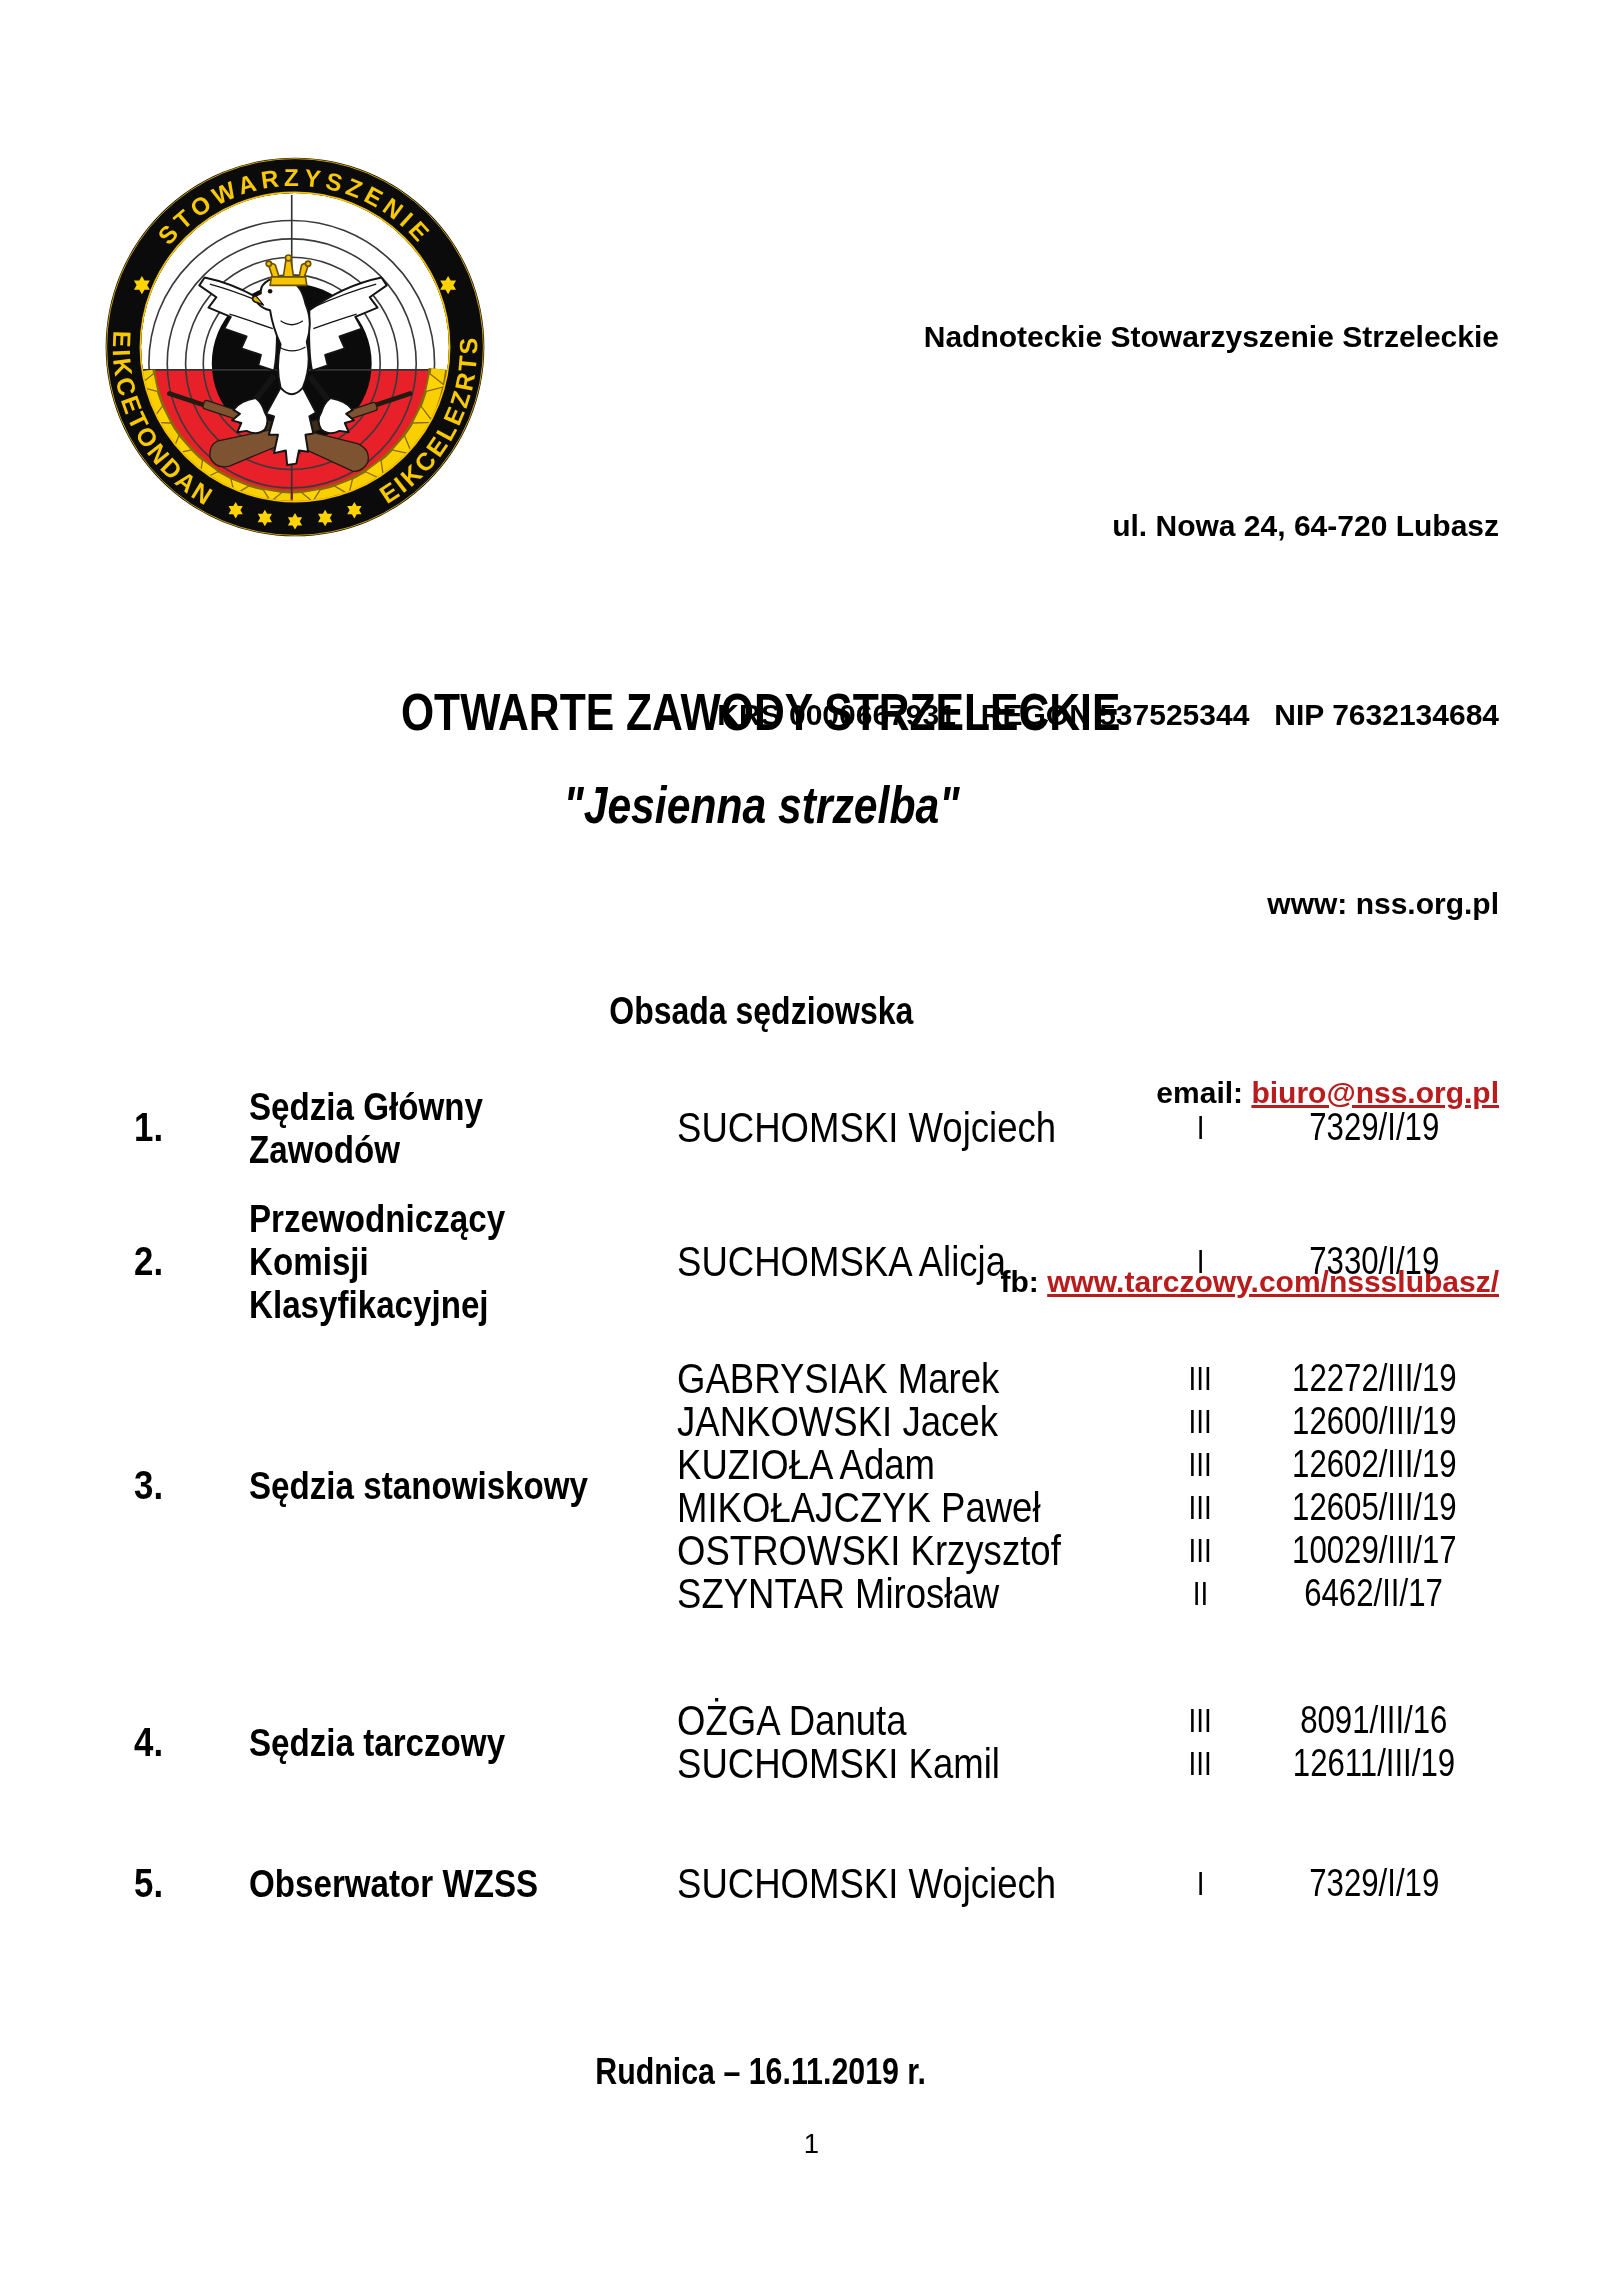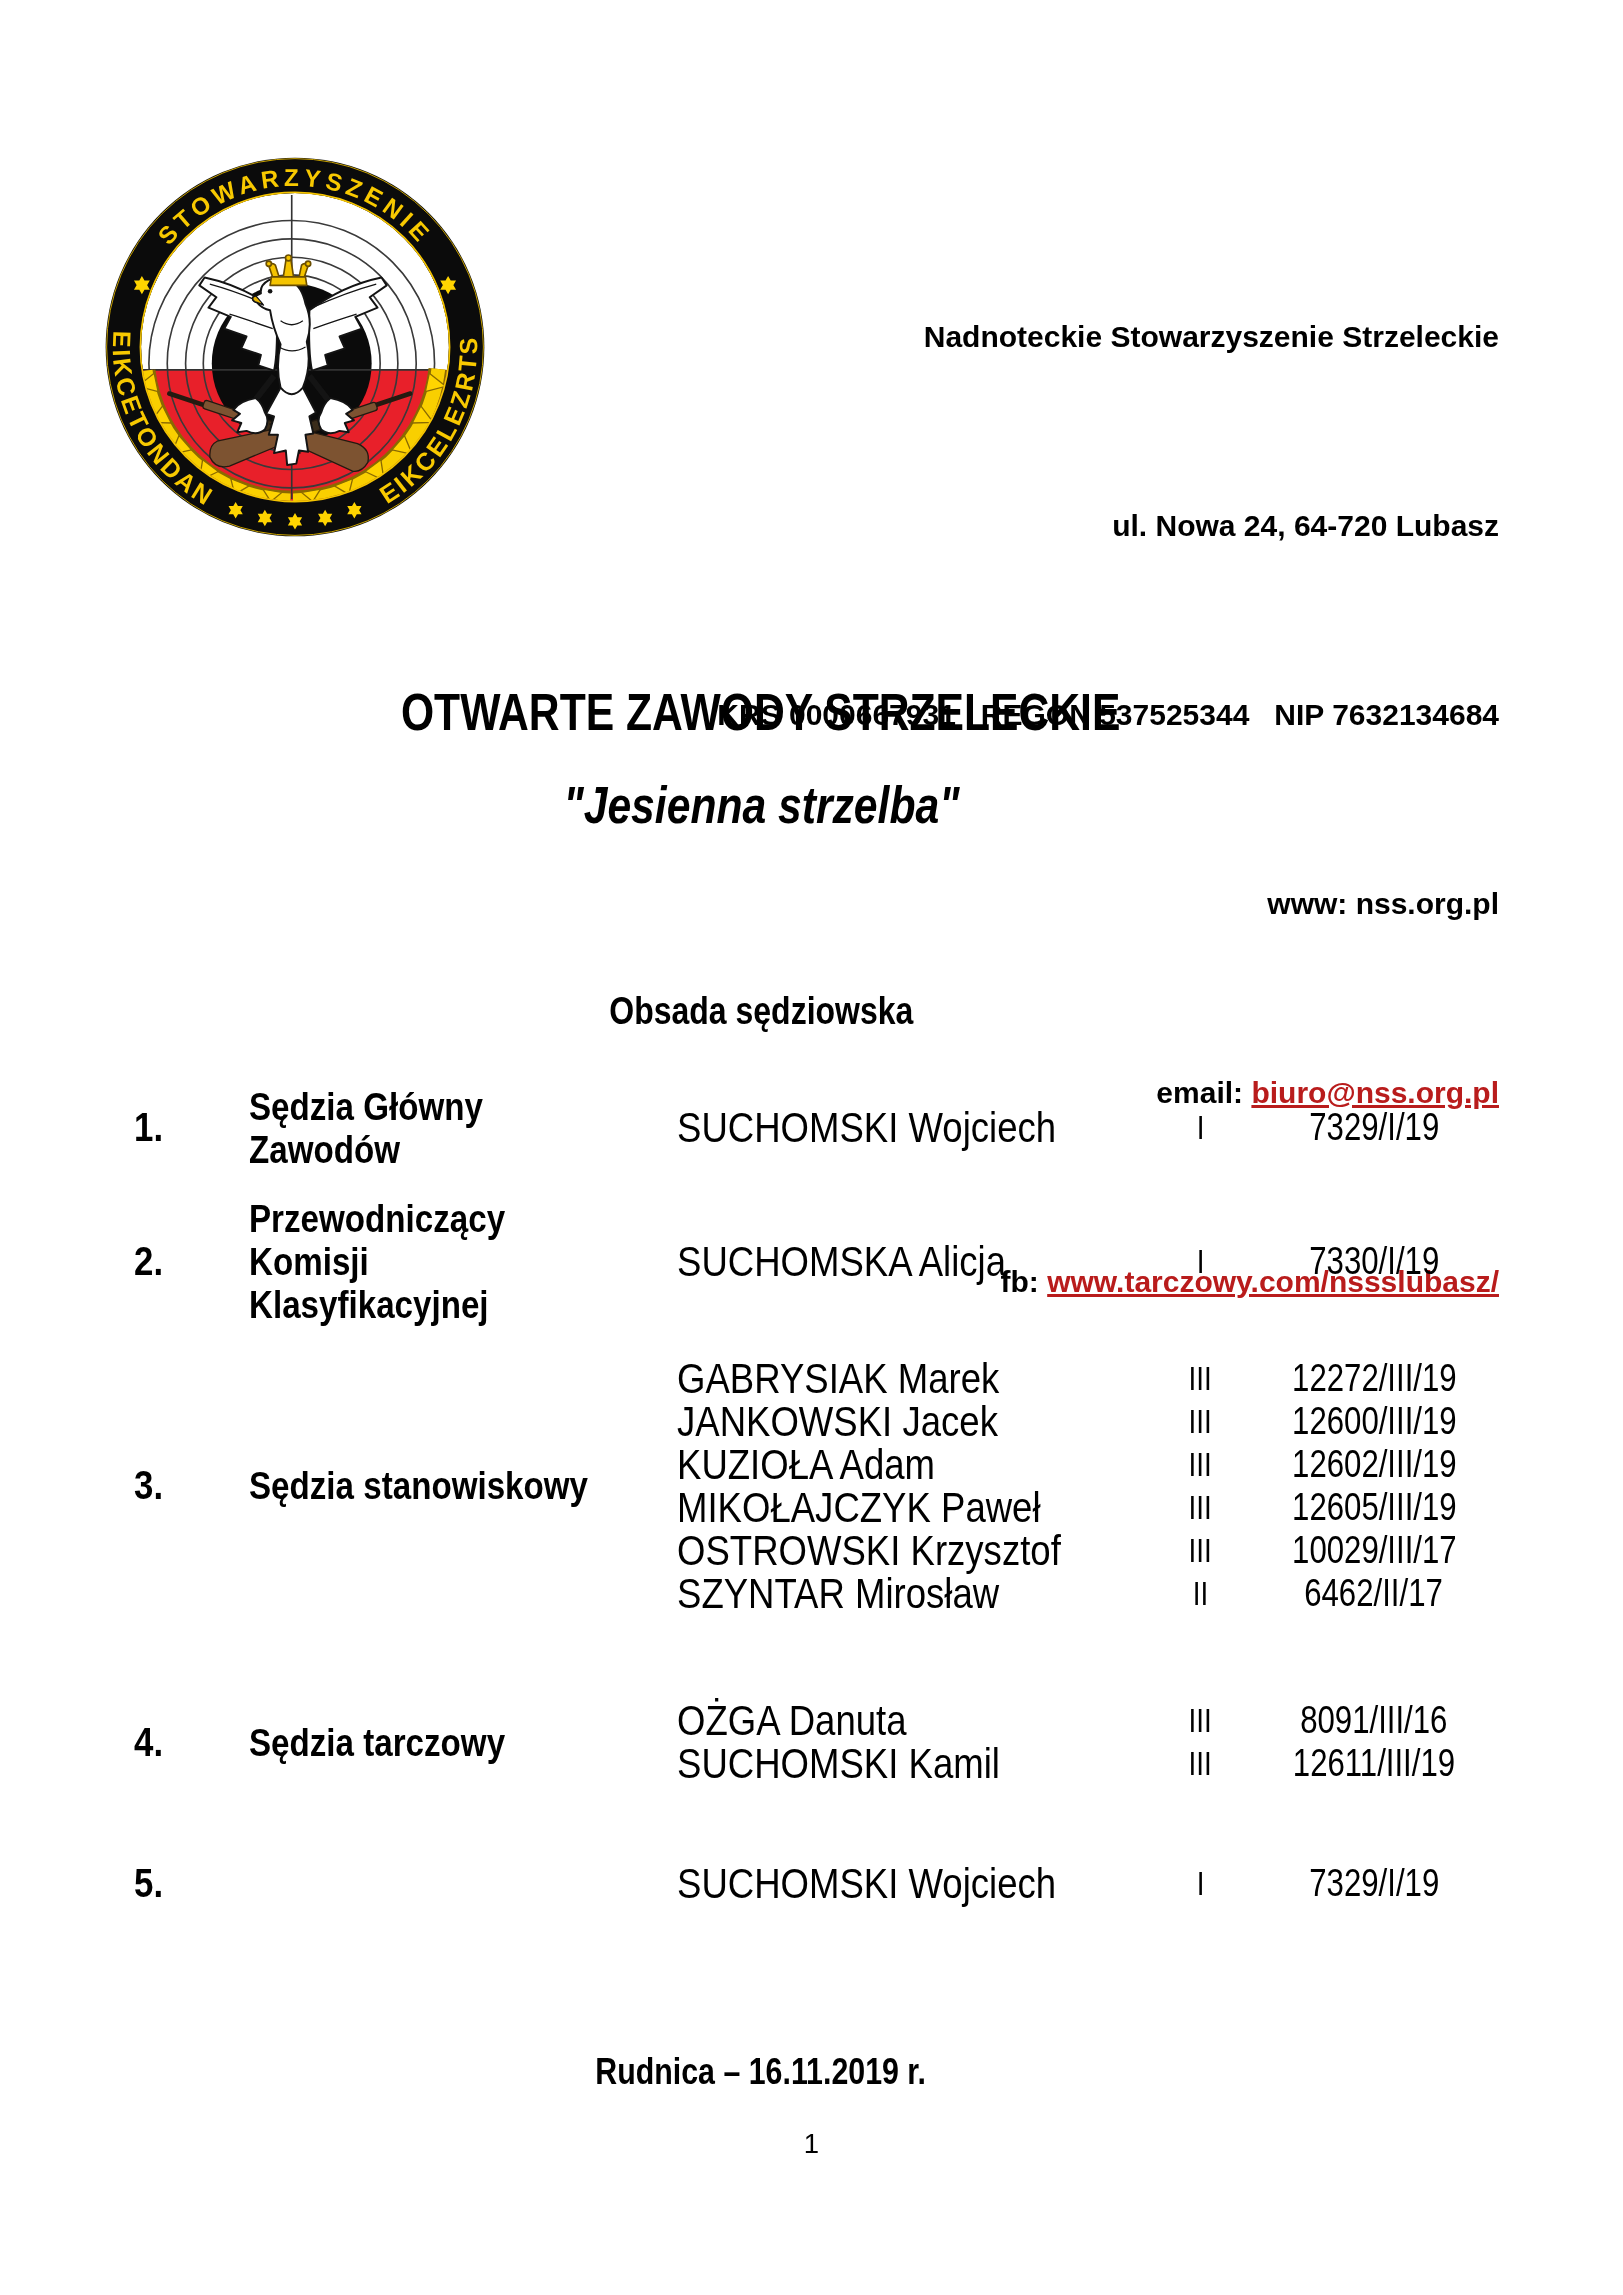--- a/index.html
+++ b/index.html
@@ -278,20 +278,23 @@
           <span class="e-cls"><span class="cx">III</span></span>
           <span class="e-sp"></span>
           <span class="e-lic"><span class="cx">12611/III/19</span></span>
         </div>
       </div>
     </div>
     <div class="jrow" style="top: 1862px; height: 43px;">
       <div class="cell-no">
         <span class="cxl">5.</span>
       </div>
+      <div class="cell-fn">
+        <span class="cxl">Obserwator WZSS</span>
+      </div>
       <div class="entries">
         <div class="entry">
           <span class="e-name"><span class="cxl">SUCHOMSKI Wojciech</span></span>
           <span class="e-cls"><span class="cx">I</span></span>
           <span class="e-sp"></span>
           <span class="e-lic"><span class="cx">7329/I/19</span></span>
         </div>
       </div>
     </div>
   </div>

